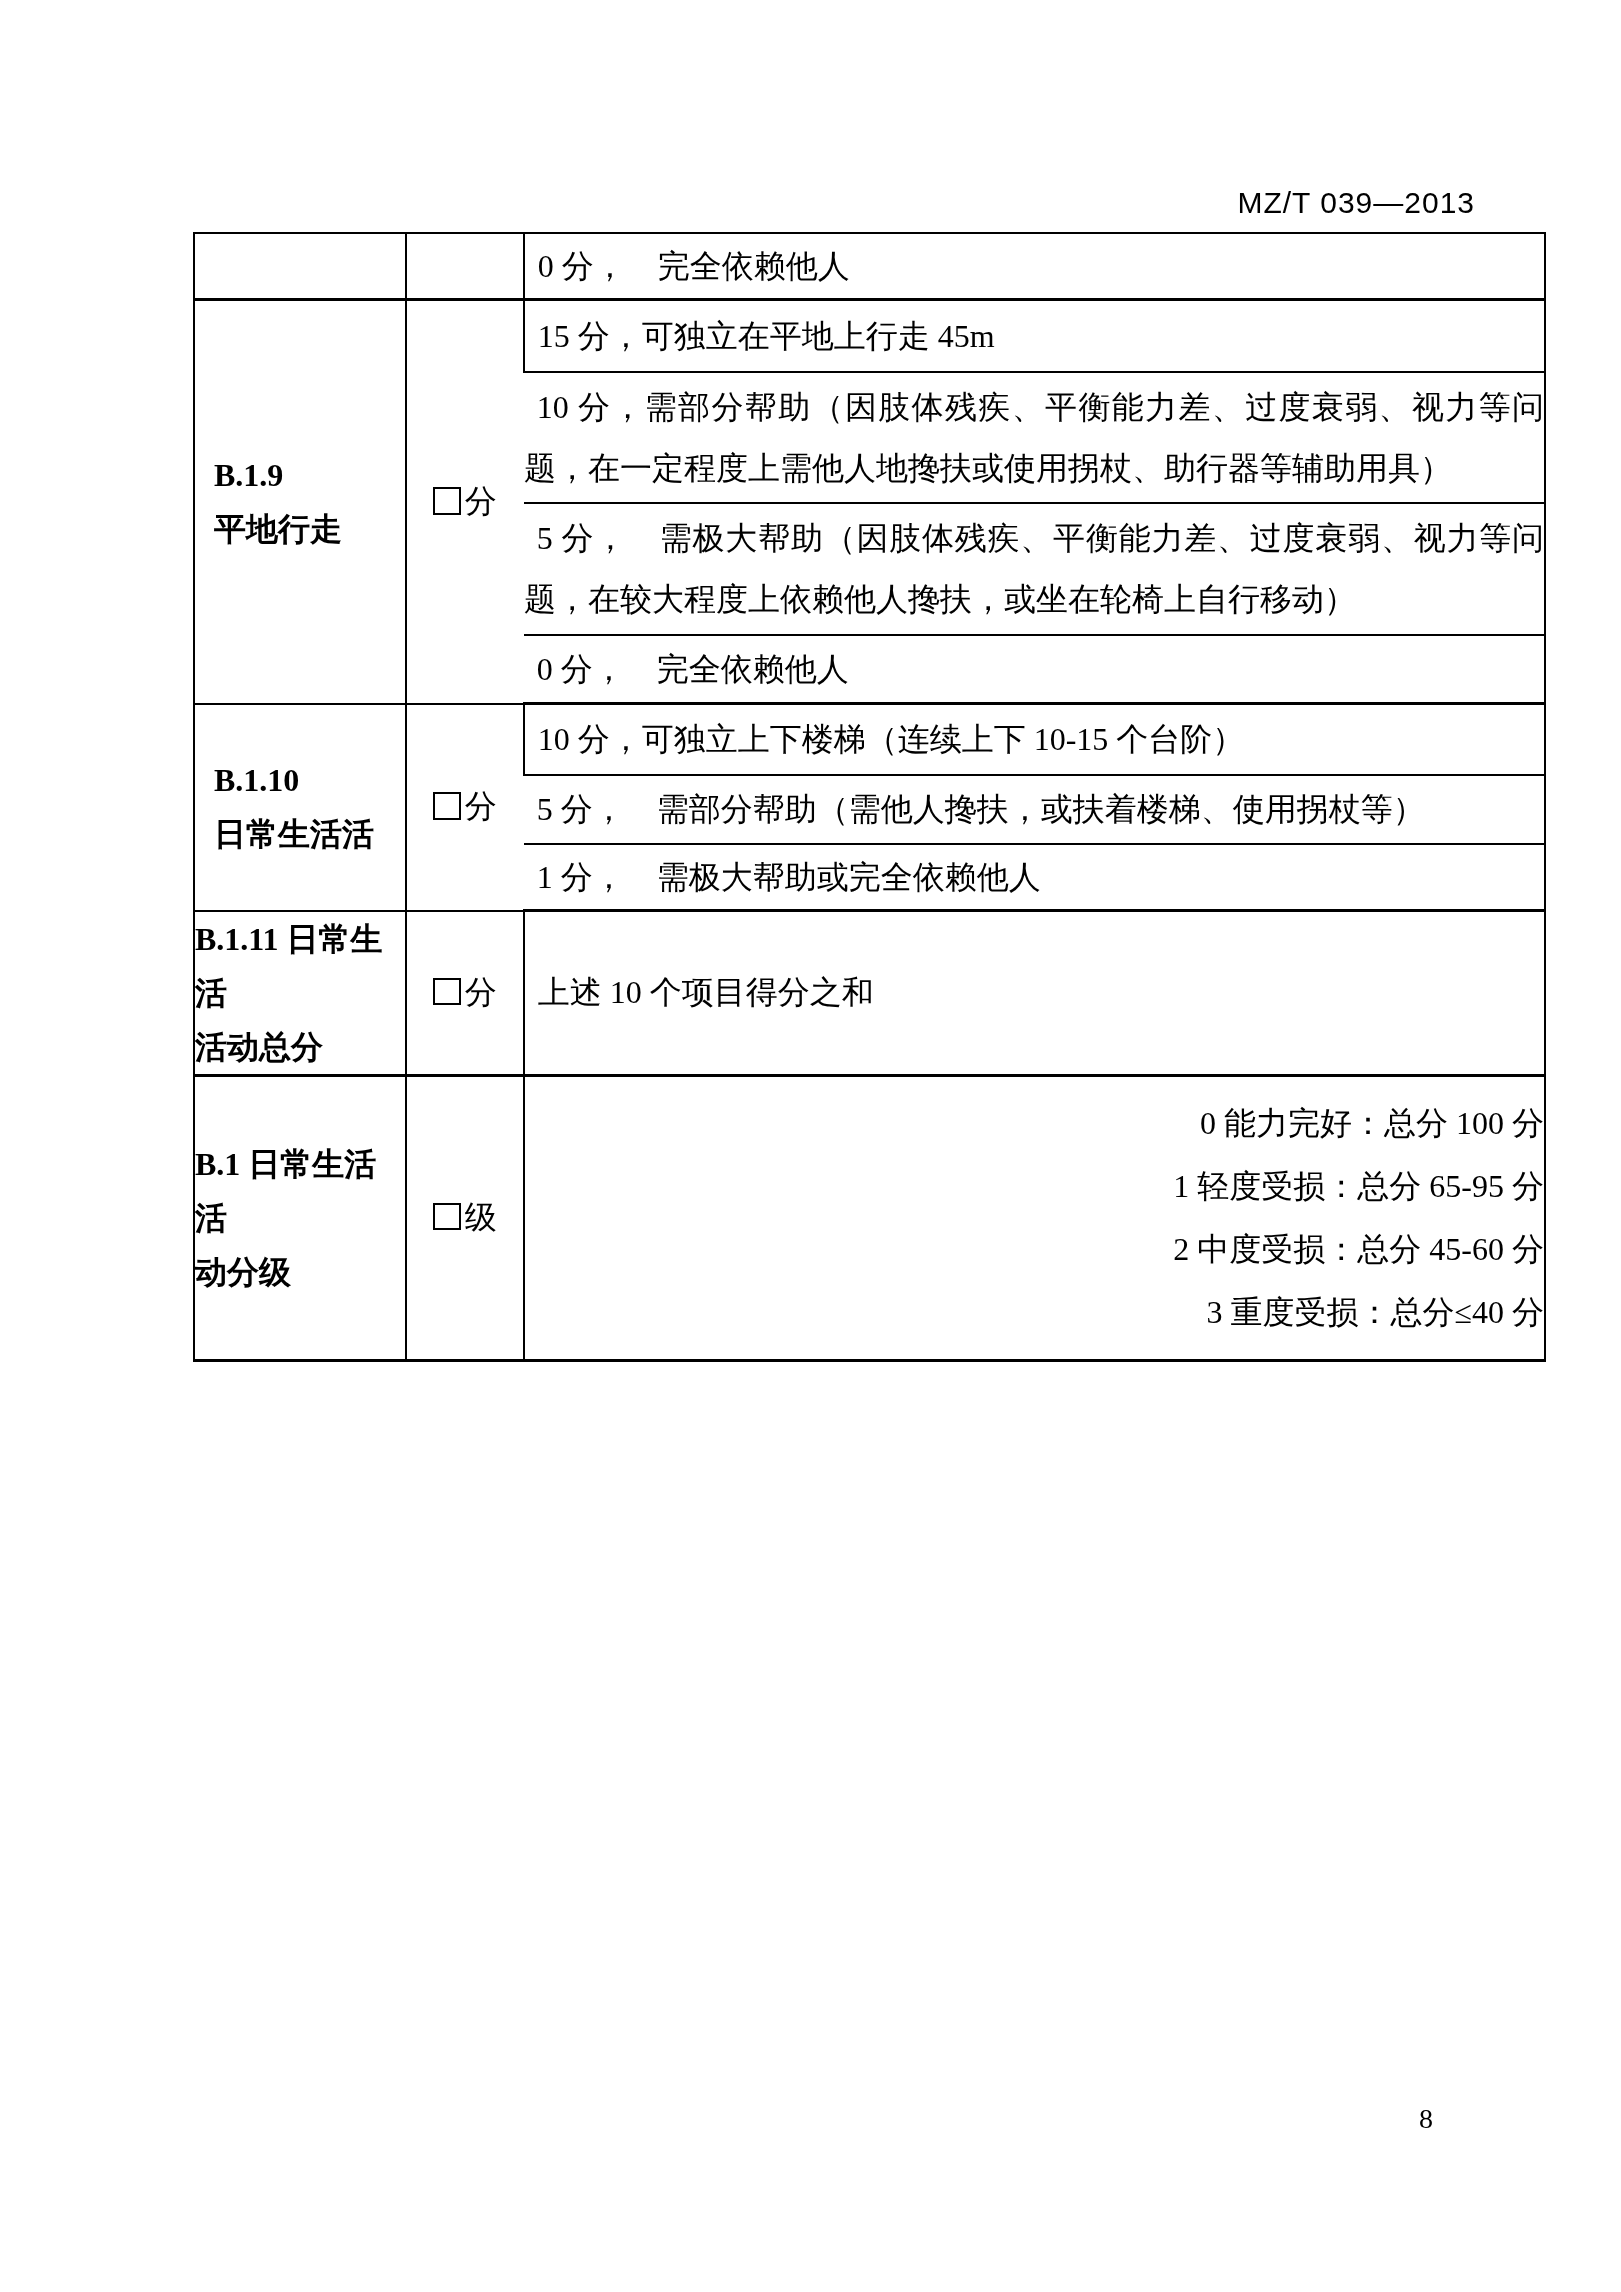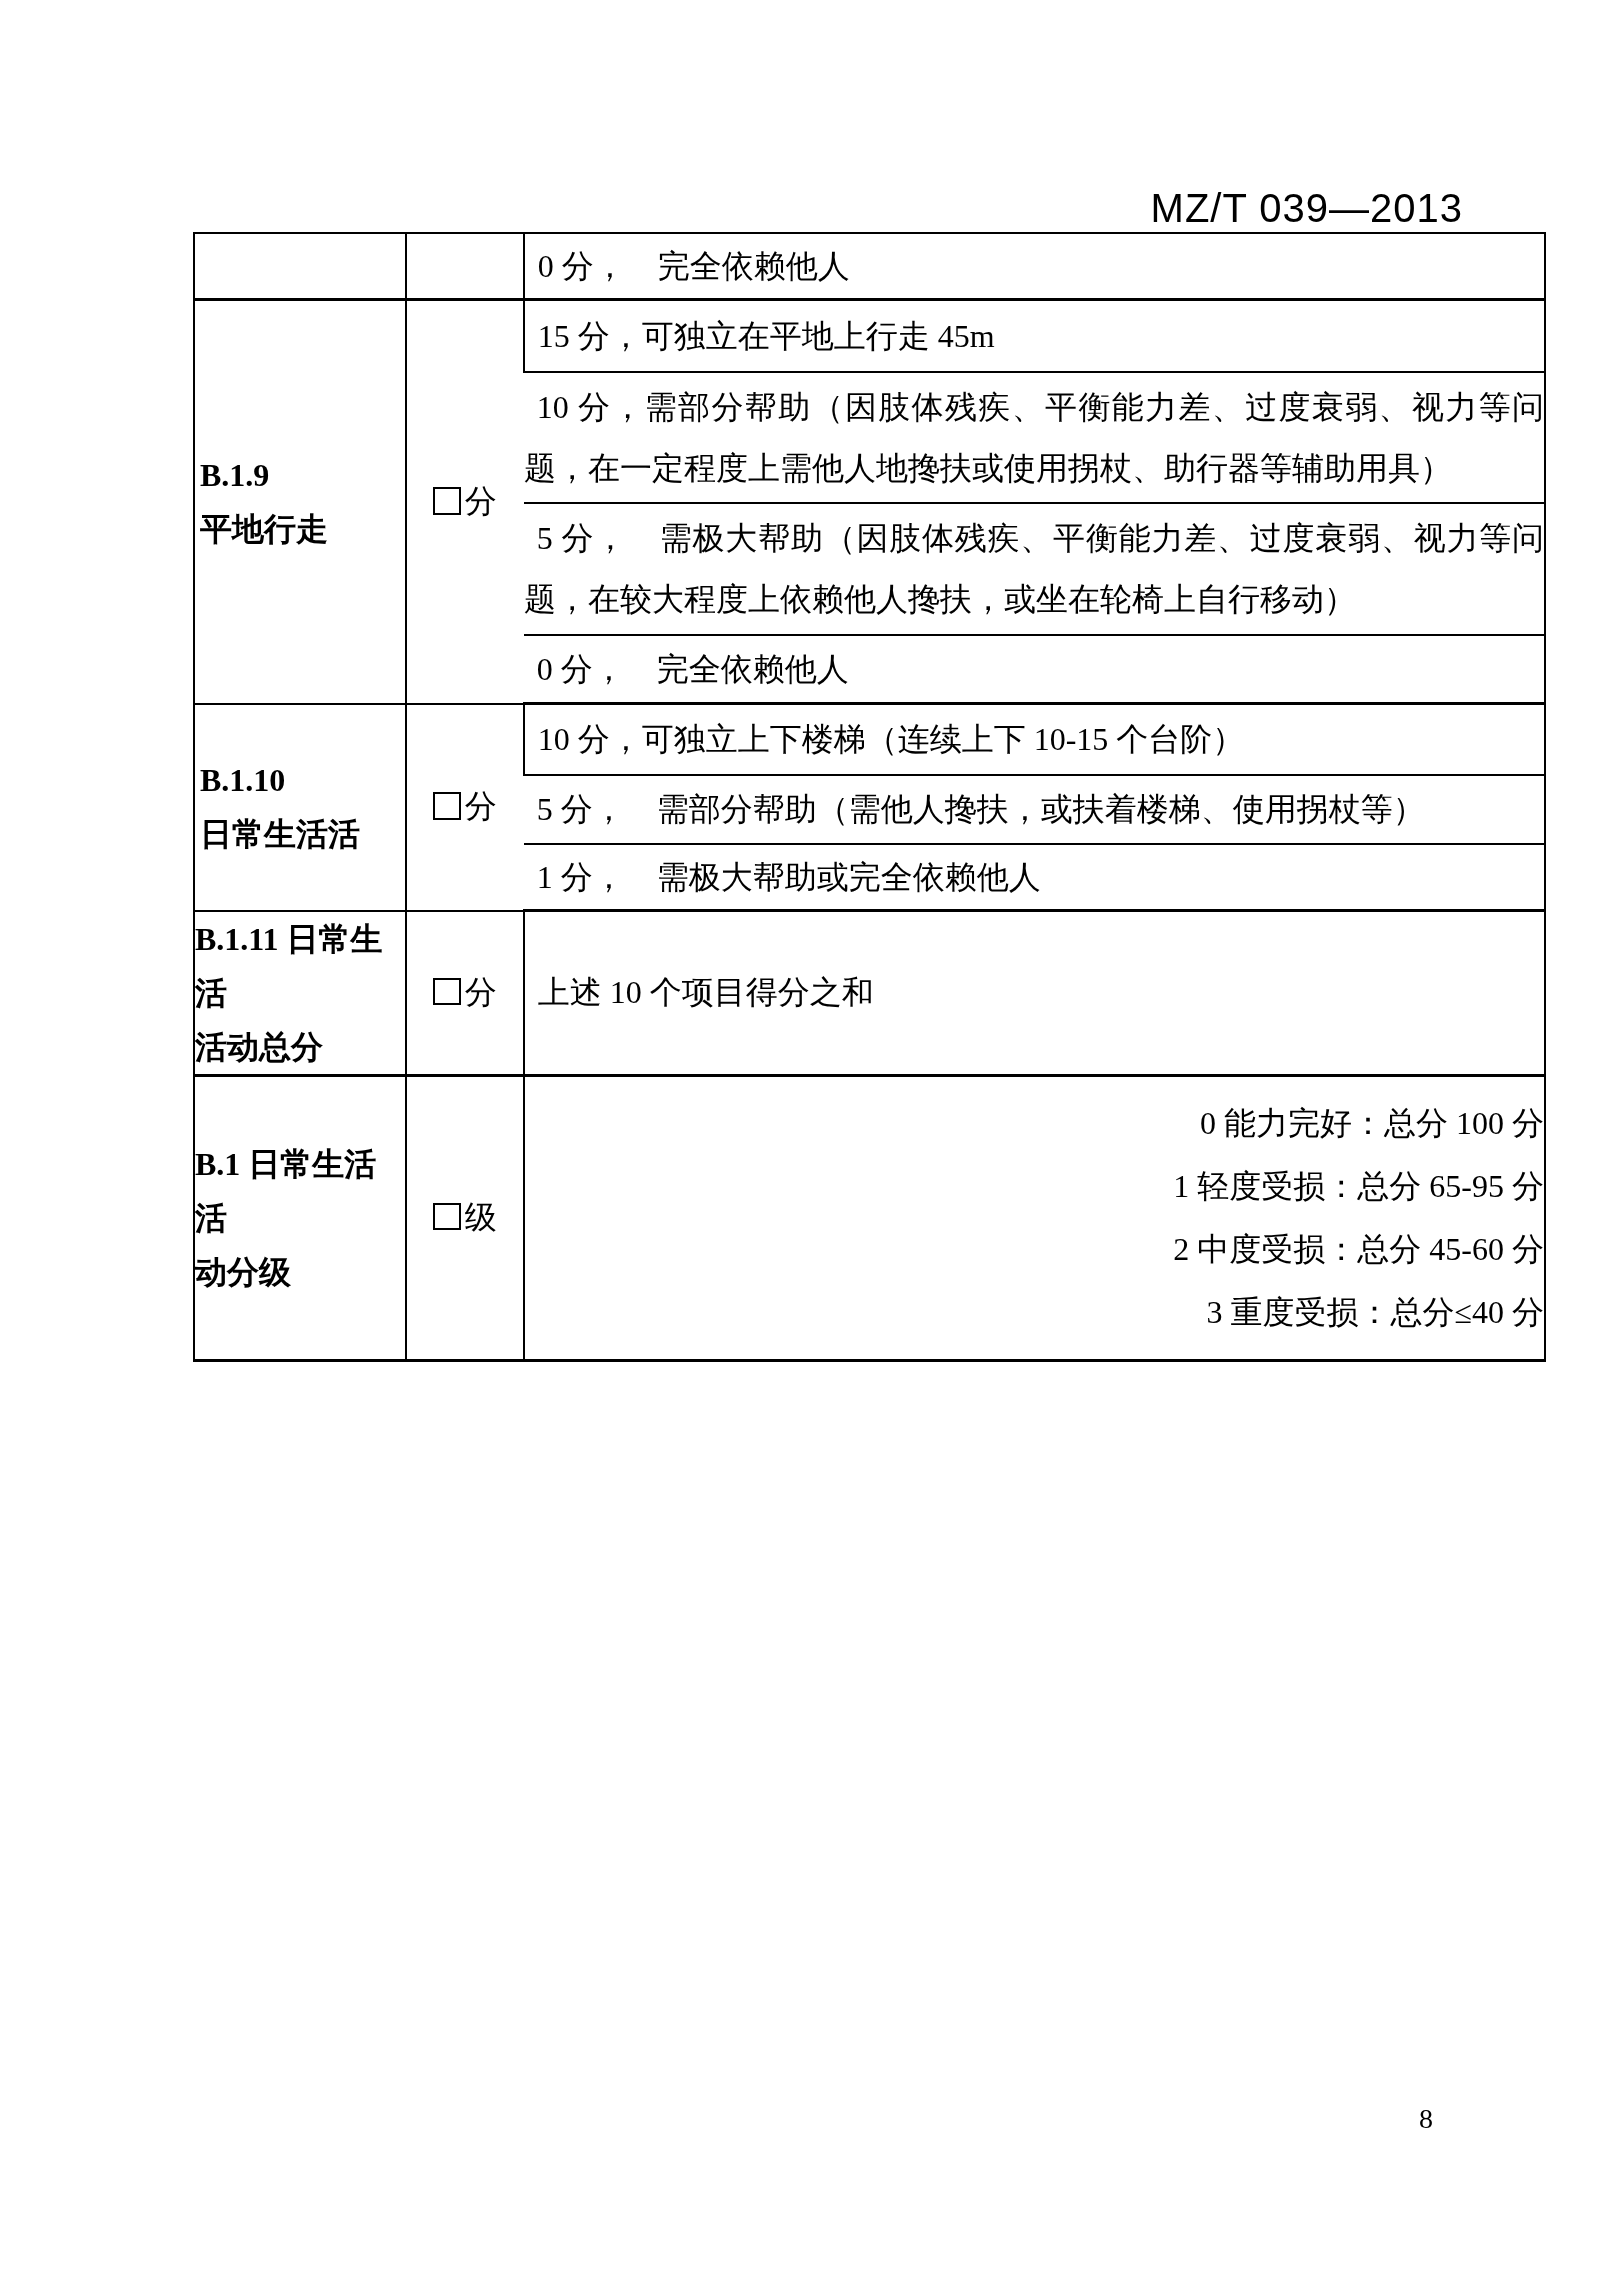--- a/index.html
+++ b/index.html
@@ -2,24 +2,24 @@
 <html><head>
 <meta charset="utf-8">
 <style>
   html,body{margin:0;padding:0;background:#ffffff;}
   body{
     width:1621px;height:2293px;position:relative;
     font-family:"Liberation Serif","DejaVu Serif",serif;
     color:#000;
   }
   .doc-header{
-    position:absolute;top:186px;left:0;width:1463px;
+    position:absolute;top:186px;left:12px;width:1463px;
     text-align:right;
     font-family:"Liberation Sans","DejaVu Sans",sans-serif;
-    font-size:40px;letter-spacing:1px;white-space:pre;
+    font-size:30px;letter-spacing:1px;white-space:pre;
   }
   .table-wrap{position:absolute;left:193px;top:232px;}
   table.adl{
     border-collapse:collapse;table-layout:fixed;width:1351px;
     border:2.9px solid #000;
   }
   table.adl col.c1{width:212px;}
   table.adl col.c2{width:118px;}
   table.adl col.c3{width:1021px;}
   table.adl td{
@@ -30,21 +30,21 @@
     padding:0;
   }
   table.adl td:first-child{border-left:none;}
   tr.sec-end td, td.bb4{border-bottom-width:3.9px;}
   tr.h65 td{height:64px;} tr.h71 td{height:70px;}
   tr.h132 td{height:129px;} tr.h133 td{height:130px;}
   tr.h67 td{height:66px;} tr.h70 td{height:69px;}
   tr.h68 td{height:67px;} tr.h114 td{height:112px;}
   tr.h288 td{height:282px;}
   .label-cell{font-weight:bold;line-height:54px;}
-  .label-cell.left{text-align:left;padding-left:5px;}
+  .label-cell.left{text-align:left;padding-left:19px;}
   .label-cell.center{text-align:left;}
   .cbx-cell{text-align:center;white-space:nowrap;}
   .cbx{
     display:inline-block;width:23.5px;height:23.5px;
     border:2px solid #000;margin-right:3.9px;vertical-align:-2.9px;
     background:#fff;
   }
   .opt{
     line-height:61px;
     text-align:justify;

